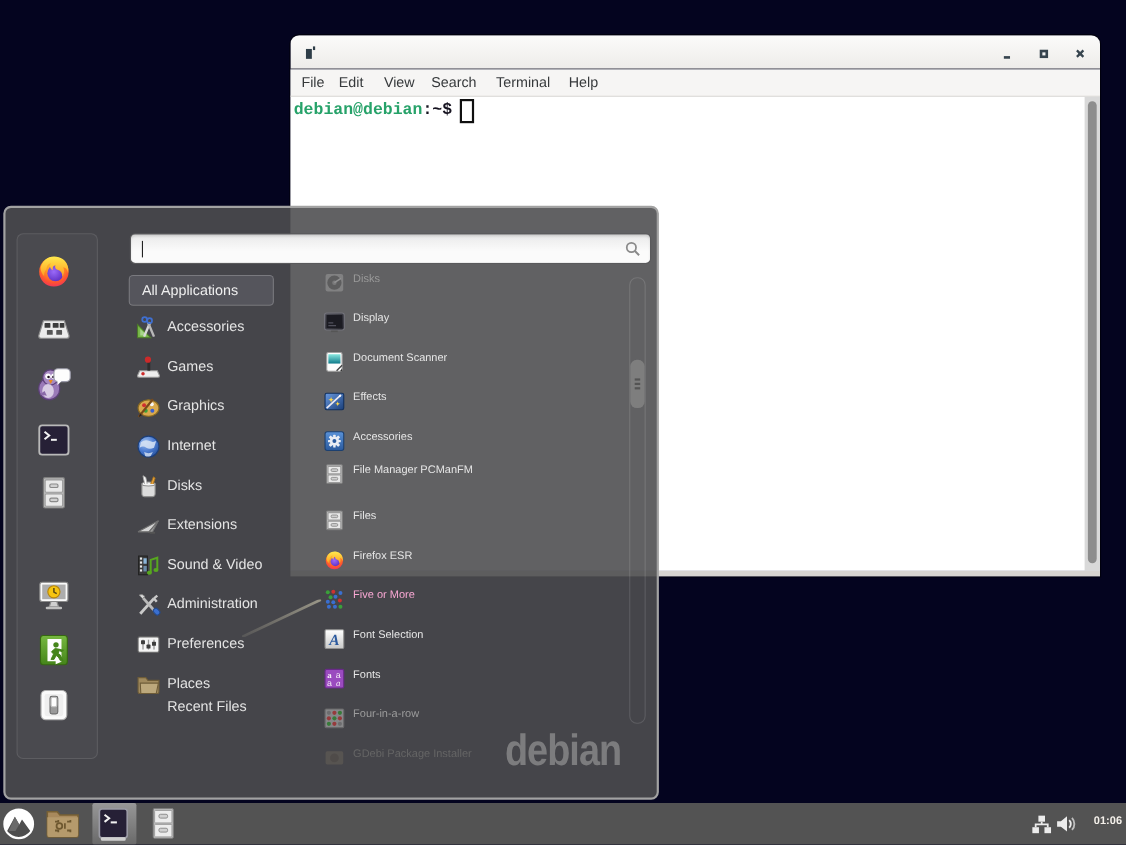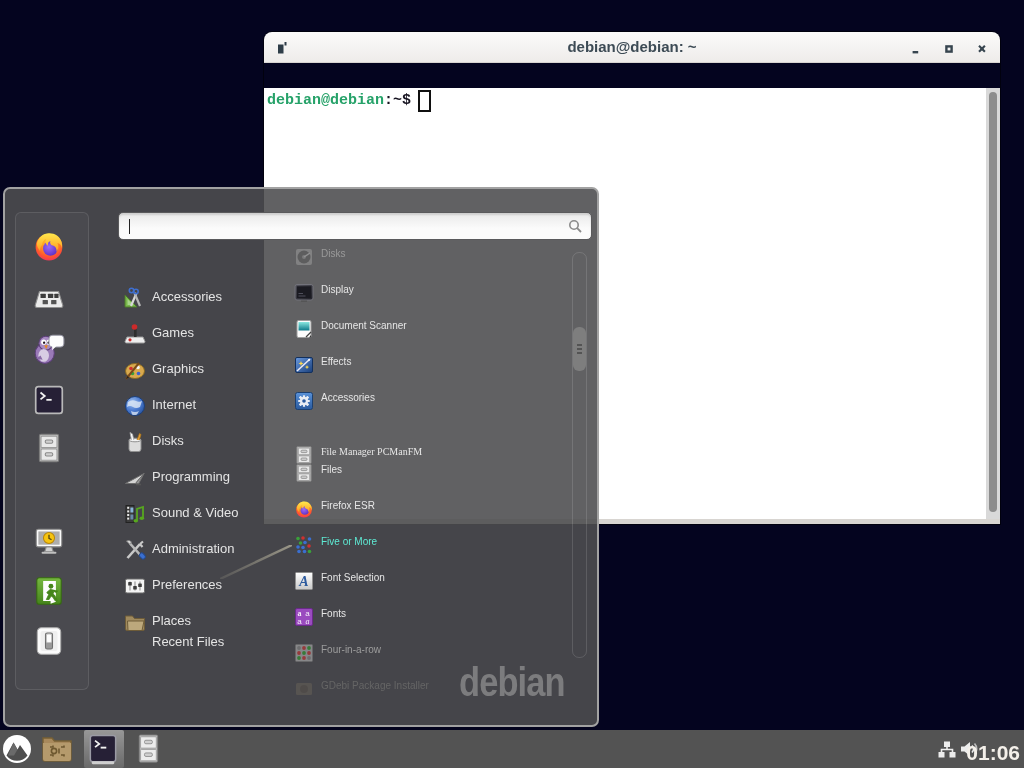--- a/index.html
+++ b/index.html
@@ -54,47 +54,54 @@
   #mtrough{left:567px;top:63px;width:15px;height:406px;box-sizing:border-box;
         border:1px solid rgba(255,255,255,0.13);border-radius:7px;}
   #mthumb{left:568px;top:138px;width:13px;height:44px;background:#7e7e7e;border-radius:6px;}
   #watermark{left:454px;top:471px;font-size:40px;font-weight:bold;
         color:rgba(158,158,158,0.62);letter-spacing:-1px;
         transform:scaleX(0.86);transform-origin:left top;}
   #trail{left:215px;top:356px;width:72px;height:34px;}
 
   
   #taskbar{left:0;top:730px;width:1024px;height:38px;background:#535353;}
-  #clock{right:4px;top:11px;font-size:21px;font-weight:bold;color:#f4f0ea;}
+  #clock{right:4px;top:11px;font-size:10px;font-weight:bold;color:#f4f0ea;}
   .tb{top:3px;width:32px;height:32px;}
   #termbtn{left:84px;top:0;width:40px;height:38px;
         background:linear-gradient(rgba(255,255,255,0.40),rgba(255,255,255,0.13));
         border-radius:2px;}
 </style>
 </head>
 <body>
 
 <div id="term" class="abs">
   <div id="titlebar" class="abs">
-    <div id="title" class="abs">debian@debian: ~</div>
     <svg class="abs" style="left:14px;top:10px;" width="10" height="12" viewBox="0 0 10 12">
       <rect x="0" y="2.5" width="5.5" height="9" fill="#2e3d48"></rect>
       <rect x="6.5" y="0" width="2" height="3.5" fill="#2e3d48"></rect>
     </svg>
     <svg class="abs" style="left:646px;top:13px;" width="12" height="10" viewBox="0 0 12 10">
       <rect x="2.6" y="6" width="5.6" height="2.4" fill="#37454f"></rect>
     </svg>
     <svg class="abs" style="left:679px;top:12px;" width="12" height="10" viewBox="0 0 12 10">
       <rect x="2.2" y="1.2" width="7.6" height="7.6" fill="#37454f"></rect>
       <rect x="4.6" y="3.6" width="2.8" height="2.8" fill="#f4f4f4"></rect>
     </svg>
     <svg class="abs" style="left:712px;top:12px;" width="12" height="10" viewBox="0 0 12 10">
       <path d="M3 1.8 L8.9 7.7 M8.9 1.8 L3 7.7" stroke="#37454f" stroke-width="2.1"></path>
       <path d="M5.95 3.2 L5.95 6.3 M4.4 4.75 L7.5 4.75" stroke="#37454f" stroke-width="2.1"></path>
     </svg>
+  </div>
+  <div id="menubar" class="abs">
+    <span class="mi abs" style="left:10px;">File</span>
+    <span class="mi abs" style="left:44px;">Edit</span>
+    <span class="mi abs" style="left:85px;">View</span>
+    <span class="mi abs" style="left:128px;">Search</span>
+    <span class="mi abs" style="left:187px;">Terminal</span>
+    <span class="mi abs" style="left:253px;">Help</span>
   </div>
   <div id="tcontent" class="abs">
     <div id="prompt" class="abs"><span class="g">debian@debian</span>:~$ </div>
     <div id="cursor" class="abs"></div>
   </div>
   <div id="tbottom" class="abs"></div>
   <div id="tscroll" class="abs">
       <div id="tthumb" class="abs"></div>
     </div>
 </div>
@@ -181,20 +188,23 @@
  <rect x="12.7" y="8.5" width="6.6" height="15" rx="1.6" fill="#9a9a9a" stroke="#6e6e6e"></rect>
  <rect x="13.6" y="9.4" width="4.8" height="8" rx="1.2" fill="#fdfdfd" stroke="#c4c4c4"></rect>
       </svg></span>
   <div id="searchbox" class="abs">
       <div id="scursor" class="abs"></div>
     <svg class="abs" style="right:8px;top:6px;" width="15" height="15" viewBox="0 0 15 15">
       <circle cx="6" cy="6" r="4.2" fill="none" stroke="#8a8a8a" stroke-width="1.6"></circle>
       <line x1="9.2" y1="9.2" x2="13" y2="13" stroke="#8a8a8a" stroke-width="1.8"></line>
     </svg>
   </div>
+  <div id="allapps" class="abs">
+      <span>All Applications</span>
+    </div>
   <div id="catlist">
       <div class="cat abs" style="top:91px;">
         <span class="ic" id="ci-acc"><svg width="100%" height="100%" viewBox="0 0 24 24">
             <path d="M2 21 V9 l12 12z" fill="#79b94c" stroke="#4c7a28"></path>
  <path d="M4.5 19 V13 l6 6z" fill="#a8d48a"></path>
  <path d="M8 20 L13.5 7" stroke="#d8d8d8" stroke-width="2.2"></path>
  <path d="M17 20 L11.5 7" stroke="#b8b8b8" stroke-width="2.2"></path>
  <circle cx="13" cy="5.5" r="2.2" fill="none" stroke="#3f6fd0" stroke-width="1.6"></circle>
  <circle cx="8.5" cy="4.5" r="2.2" fill="none" stroke="#3f6fd0" stroke-width="1.6"></circle>
           </svg></span>
@@ -244,21 +254,21 @@
  <path d="M14 10 l2.5 -6.5 l1.5 1 L16.3 10" fill="#e8a33c" stroke="#a8731c" stroke-width="0.8"></path>
           </svg></span>
         <span class="tx">Disks</span>
       </div>
       <div class="cat abs" style="top:271px;">
         <span class="ic" id="ci-pro"><svg width="100%" height="100%" viewBox="0 0 24 24">
             <path d="M2.5 17.5 L21 7.5 l-8.5 10z" fill="#d4d4d4" stroke="#6e6e6e"></path>
  <path d="M12.5 17.5 L21 7.5 l-5.5 10.5z" fill="#9a9a9a" stroke="#6e6e6e"></path>
  <path d="M13 18.5 h5" stroke="#555" stroke-width="1.6"></path>
           </svg></span>
-        <span class="tx">Programming</span>
+        <span class="tx">Extensions</span>
       </div>
       <div class="cat abs" style="top:307px;">
         <span class="ic" id="ci-snd"><svg width="100%" height="100%" viewBox="0 0 24 24">
             <rect x="3" y="3.5" width="8" height="17" fill="#3b3b3b" stroke="#222"></rect>
  <rect x="4.2" y="4.8" width="2" height="2" fill="#e8e8e8"></rect>
             <rect x="4.2" y="8.4" width="2" height="2" fill="#e8e8e8"></rect>
  <rect x="4.2" y="12" width="2" height="2" fill="#e8e8e8"></rect>
             <rect x="4.2" y="15.6" width="2" height="2" fill="#e8e8e8"></rect>
  <rect x="7.4" y="5.5" width="3" height="5" fill="#8ab4d8"></rect>
             <rect x="7.4" y="12.5" width="3" height="5" fill="#6a8aa8"></rect>
@@ -372,21 +382,21 @@
               <rect x="12.8" y="8.9" width="3" height="2.2" rx="0.5"></rect>
  <rect x="5.3" y="5.3" width="2.6" height="2.6" rx="0.5" transform="rotate(45 6.6 6.6)"></rect>
  <rect x="12.1" y="5.3" width="2.6" height="2.6" rx="0.5" transform="rotate(45 13.4 6.6)"></rect>
  <rect x="5.3" y="12.1" width="2.6" height="2.6" rx="0.5" transform="rotate(45 6.6 13.4)"></rect>
  <rect x="12.1" y="12.1" width="2.6" height="2.6" rx="0.5" transform="rotate(45 13.4 13.4)"></rect>
             </g>
  <circle cx="10" cy="10" r="1.8" fill="#2a5a9e"></circle>
           </svg></span>
         <span class="tx" style="color:#e6e6e6">Accessories</span>
       </div>
-      <div class="app abs" style="top:248px;font-family:Liberation Serif, serif;">
+      <div class="app abs" style="top:224px;">
         <span class="ic" id="ai-fm" style="opacity:1"><svg width="100%" height="100%" viewBox="0 0 20 20">
             <rect x="2.8" y="1.5" width="14.4" height="17" rx="1" fill="#b9b9b9" stroke="#7d7d7d"></rect>
  <rect x="4.2" y="3" width="11.6" height="6.8" rx="0.8" fill="#e9e9e9" stroke="#9c9c9c"></rect>
  <rect x="4.2" y="10.8" width="11.6" height="6.8" rx="0.8" fill="#e9e9e9" stroke="#9c9c9c"></rect>
  <rect x="7" y="5.2" width="6" height="2.4" rx="1" fill="#cfcfcf" stroke="#8a8a8a" stroke-width="0.8"></rect>
  <rect x="7" y="13" width="6" height="2.4" rx="1" fill="#cfcfcf" stroke="#8a8a8a" stroke-width="0.8"></rect>
           </svg></span>
         <span class="tx" style="color:#e6e6e6">File Manager PCManFM</span>
       </div>
       <div class="app abs" style="top:266px;">
@@ -432,21 +442,21 @@
               <circle cx="6.5" cy="8" r="1.8" fill="#3aa03a"></circle>
  <circle cx="11" cy="7.5" r="1.8" fill="#3a6fd0"></circle>
               <circle cx="4" cy="12" r="1.8" fill="#3a6fd0"></circle>
  <circle cx="9" cy="12.5" r="1.8" fill="#3a6fd0"></circle>
               <circle cx="15" cy="11" r="1.8" fill="#d03030"></circle>
  <circle cx="5" cy="16.5" r="1.8" fill="#3a6fd0"></circle>
               <circle cx="10.5" cy="16.5" r="1.8" fill="#3a6fd0"></circle>
  <circle cx="15.5" cy="16.5" r="1.8" fill="#3aa03a"></circle>
             </g>
           </svg></span>
-        <span class="tx" style="color:#5eead4">Five or More</span>
+        <span class="tx" style="color:#f9a8d4">Five or More</span>
       </div>
       <div class="app abs" style="top:374px;">
         <span class="ic" id="ai-fontsel" style="opacity:1"><svg width="100%" height="100%" viewBox="0 0 20 20">
             <defs>
               <linearGradient id="fsl" x1="0" y1="0" x2="0" y2="1">
   <stop offset="0%" stop-color="#ffffff"></stop>
                 <stop offset="100%" stop-color="#c9c9c9"></stop>
               </linearGradient>
             </defs>
  <rect x="1.5" y="1.5" width="17" height="17" rx="1" fill="url(#fsl)" stroke="#909090"></rect>

